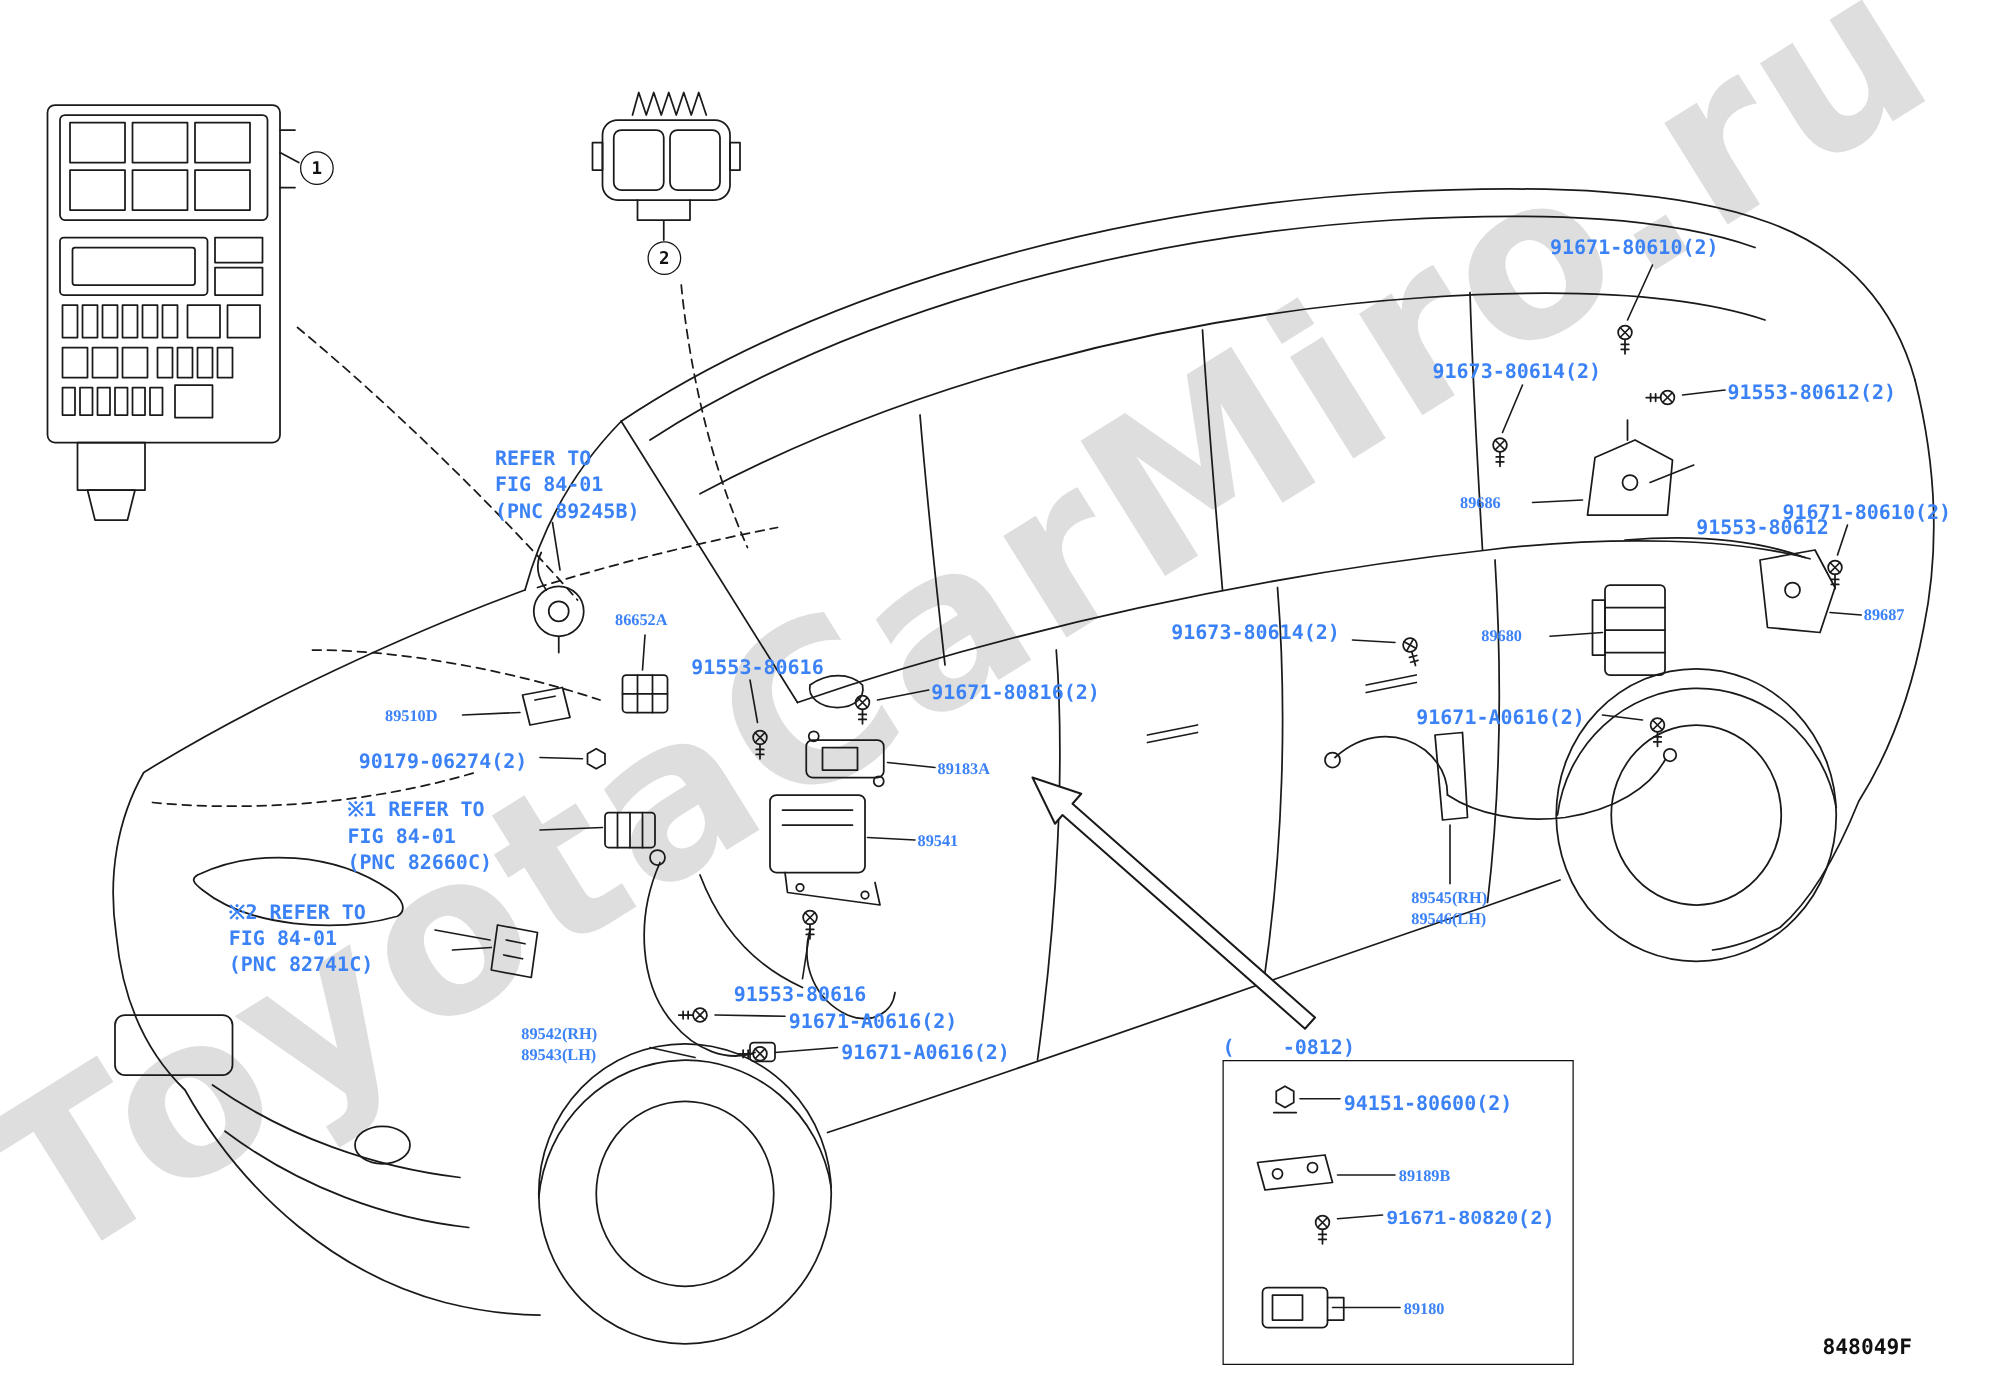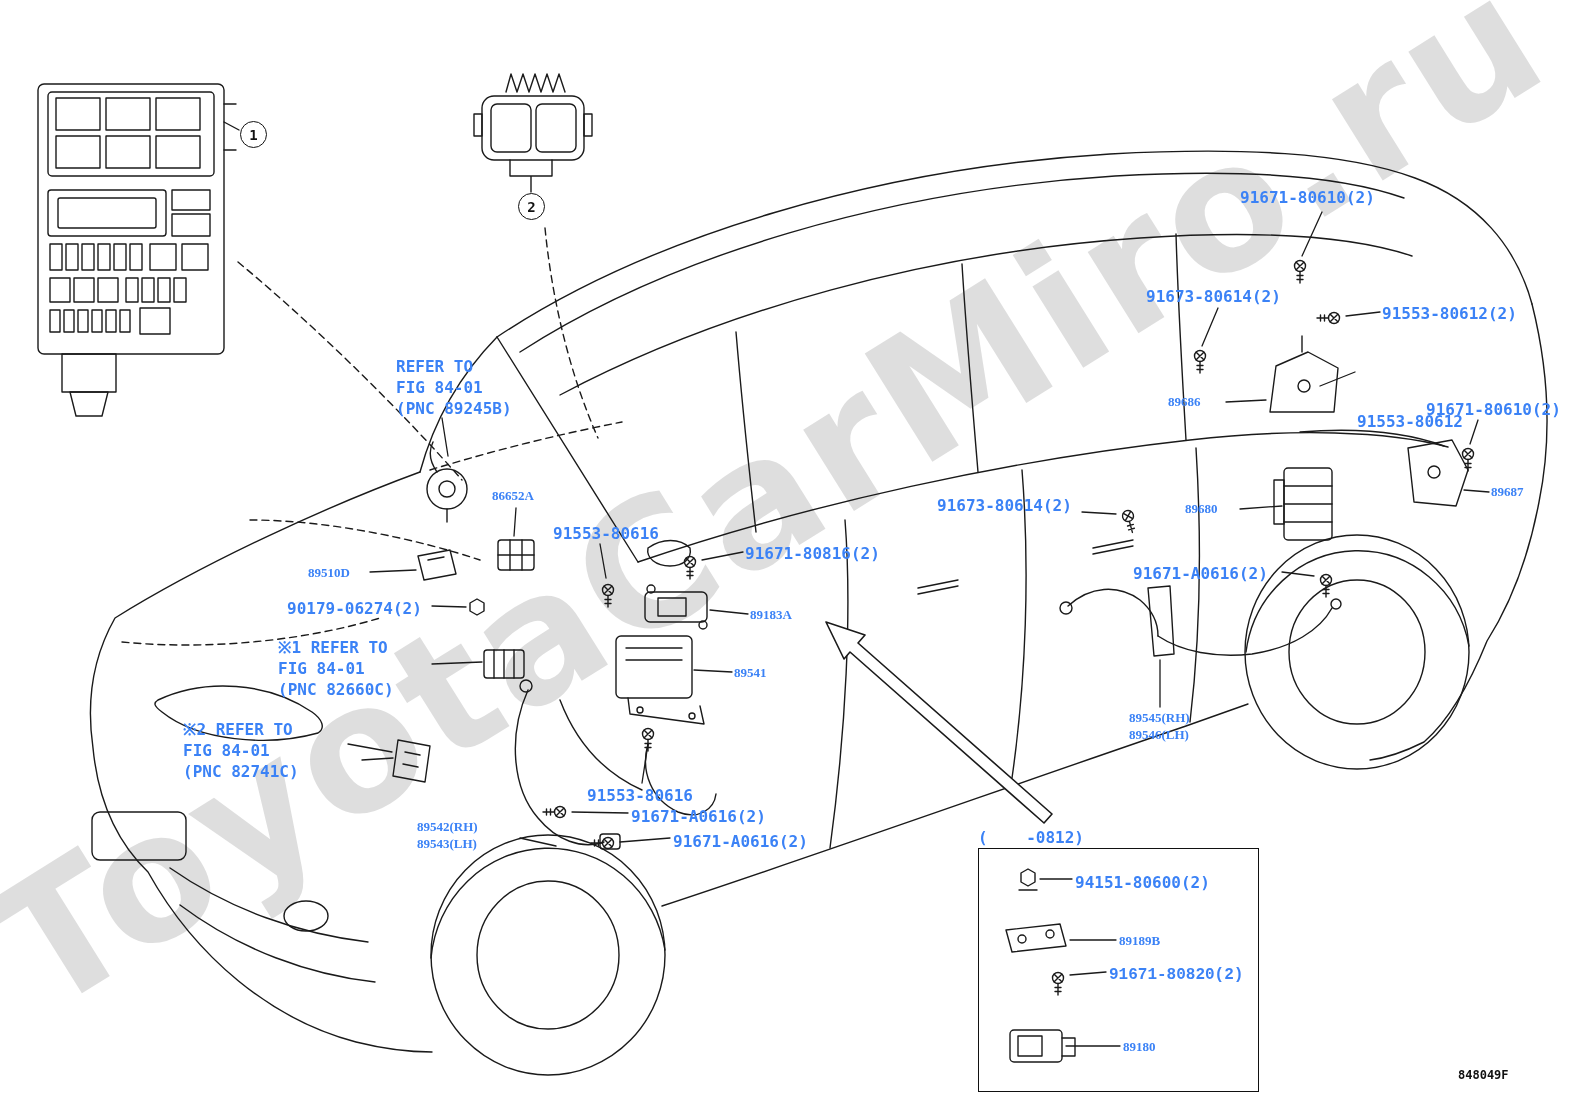--- a/index.html
+++ b/index.html
@@ -51,21 +51,21 @@
     display: inline-flex; width: 25px; height: 25px; border: 1.6px solid #111;
     border-radius: 50%; align-items: center; justify-content: center;
     font-size: 13px; font-weight: bold;
   }
   .inset-box {
     position: absolute; left: 978px; top: 848px; width: 281px; height: 244px;
     border: 1.7px solid #111; z-index: 2; background: transparent;
   }
   .footer-code {
     position: absolute; left: 1458px; top: 1068px; z-index: 3;
-    font-size: 12px; font-weight: bold;
+    font-size: 17px; font-weight: bold;
   }
 </style>
 </head>
 <body>
 
 <div class="stage">
 
   <div class="watermark">ToyotaCarMiro.ru</div>
 
   <svg class="diagram" width="1592" height="1099" viewBox="0 0 1592 1099">

